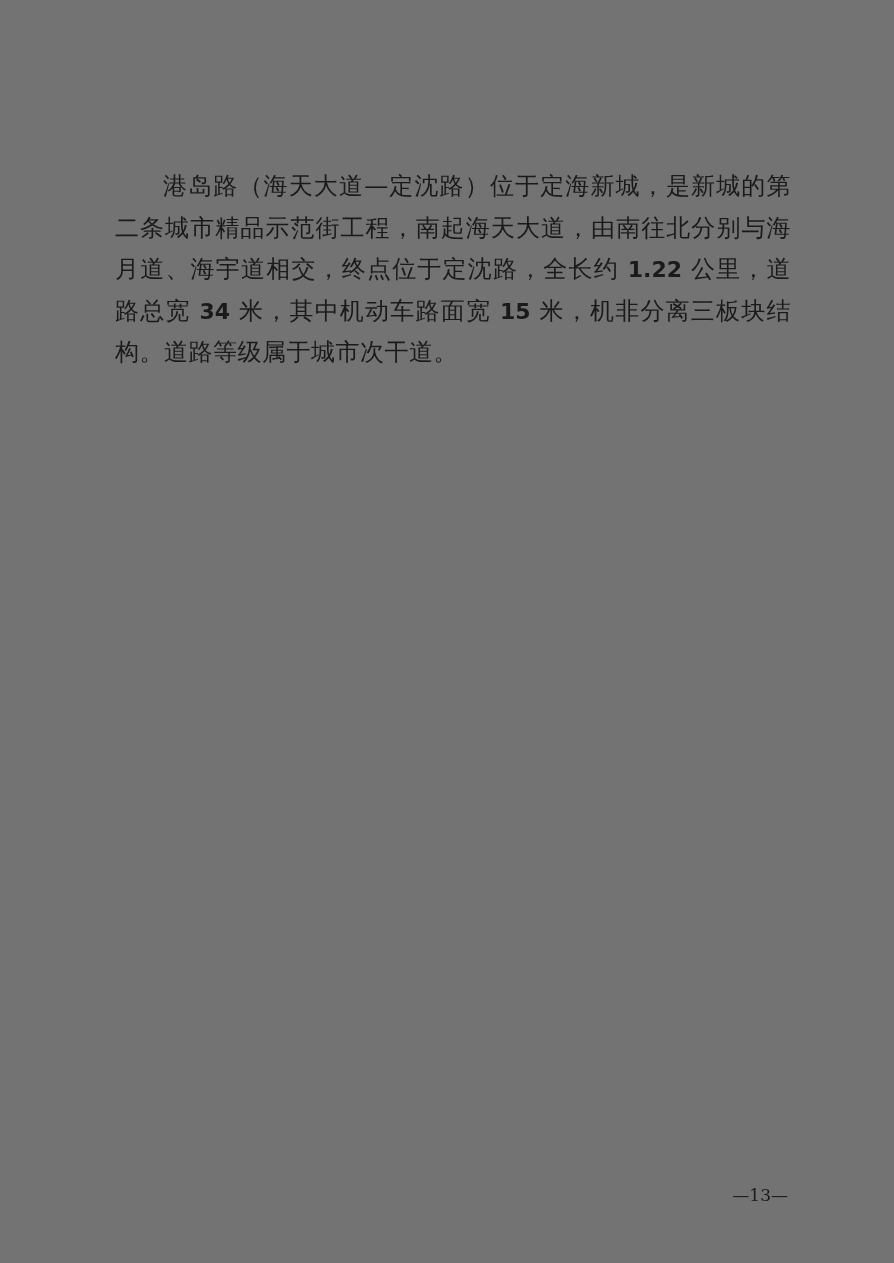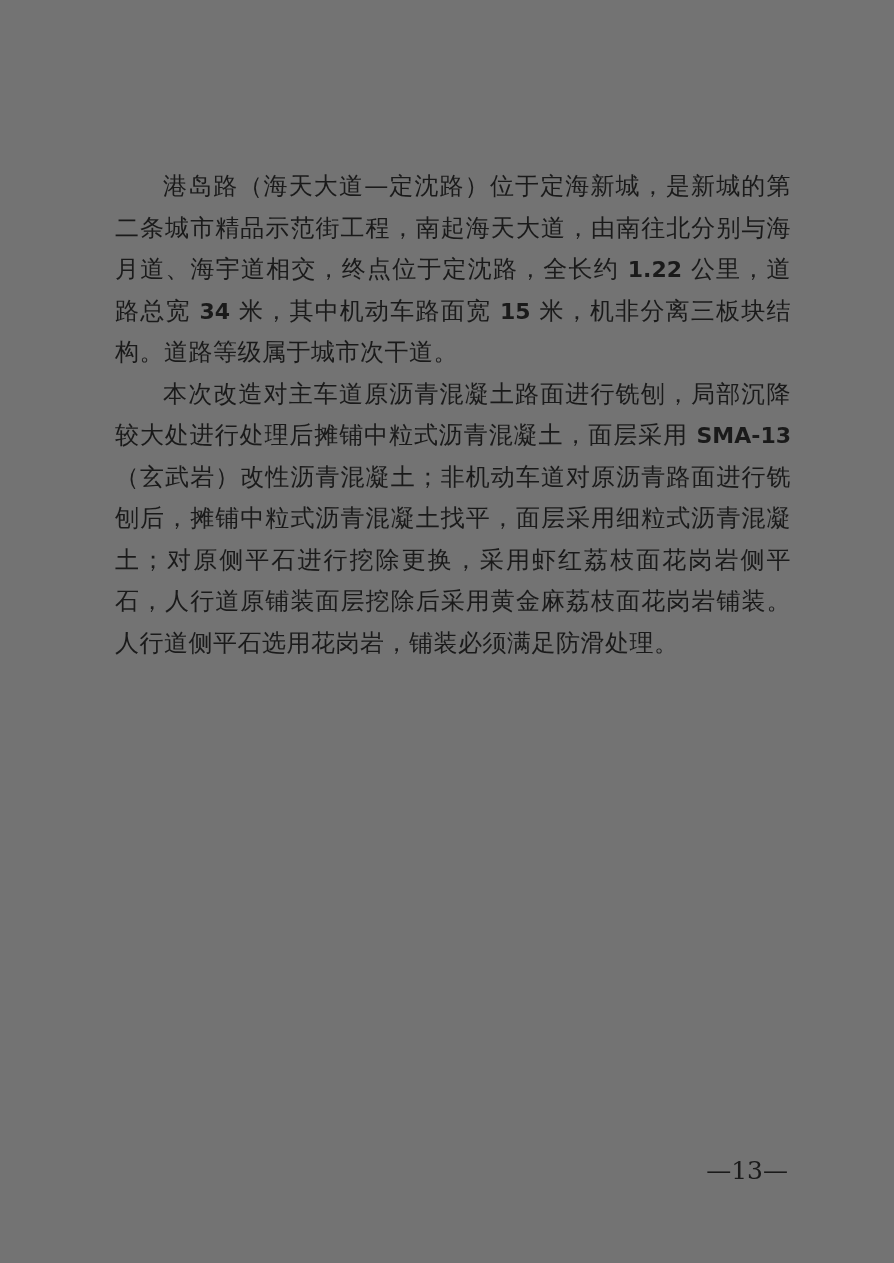--- a/index.html
+++ b/index.html
@@ -33,30 +33,29 @@
     text-indent: 2em;
   }
   .num {
     font-family: "DejaVu Sans", sans-serif;
     font-weight: 700;
     font-size: 22px;
     letter-spacing: 0;
   }
   .footer {
     position: absolute;
-    top: 1156px;
+    top: 1180px;
     right: 106px;
-    font-size: 25px;
+    font-size: 17px;
     line-height: 30px;
     color: #1a1a1a;
     letter-spacing: 0;
   }
 </style>
 </head>
 <body>
 
 <div class="page">
   <div class="text-block">
       <p class="para"><span class="cjk">港岛路（海天大道—定沈路）位于定海新城，是新城的第二条城市精品示范街工程，南起海天大道，由南往北分别与海月道、海宇道相交，终点位于定沈路，全长约 </span><span class="num">1.22</span><span class="cjk"> 公里，道路总宽 </span><span class="num">34</span><span class="cjk"> 米，其中机动车路面宽 </span><span class="num">15</span><span class="cjk"> 米，机非分离三板块结构。道路等级属于城市次干道。</span></p>
-      <p class="para"><span class="cjk">本次改造对主车道原沥青混凝土路面进行铣刨，局部沉降较大处进行处理后摊铺中粒式沥青混凝土，面层采用 </span><span class="num">SMA-13</span><span class="cjk">（玄武岩）改性沥青混凝土；非机动车道对原沥青路面进行铣刨后，摊铺中粒式沥青混凝土找平，面层采用细粒式沥青混凝土；对原侧平石进行挖除更换，采用虾红荔枝面花岗岩侧平石，人行道原铺装面层挖除后采用黄金麻荔枝面花岗岩铺装。人行道侧平石选用花岗岩，铺装必须满足防滑处理。</span></p>
     </div>
   <div class="footer">—13—</div>
 </div>
 
 </body></html>

